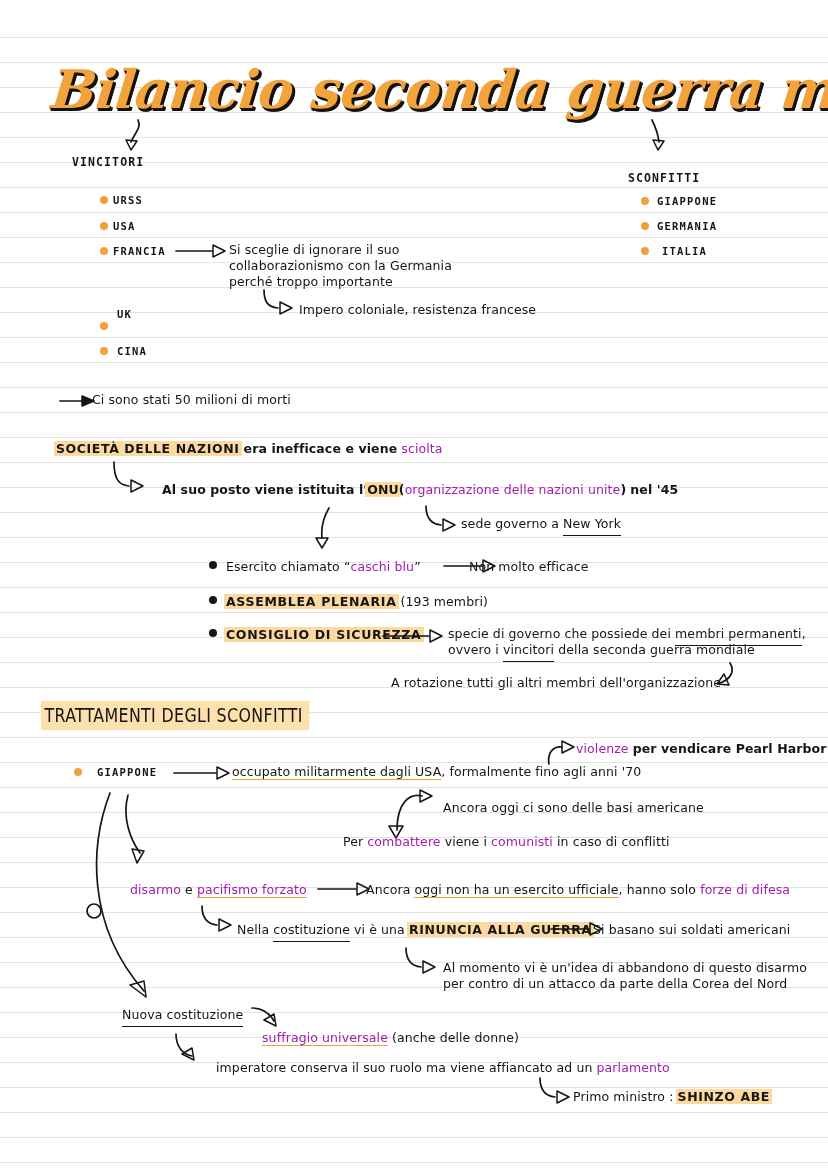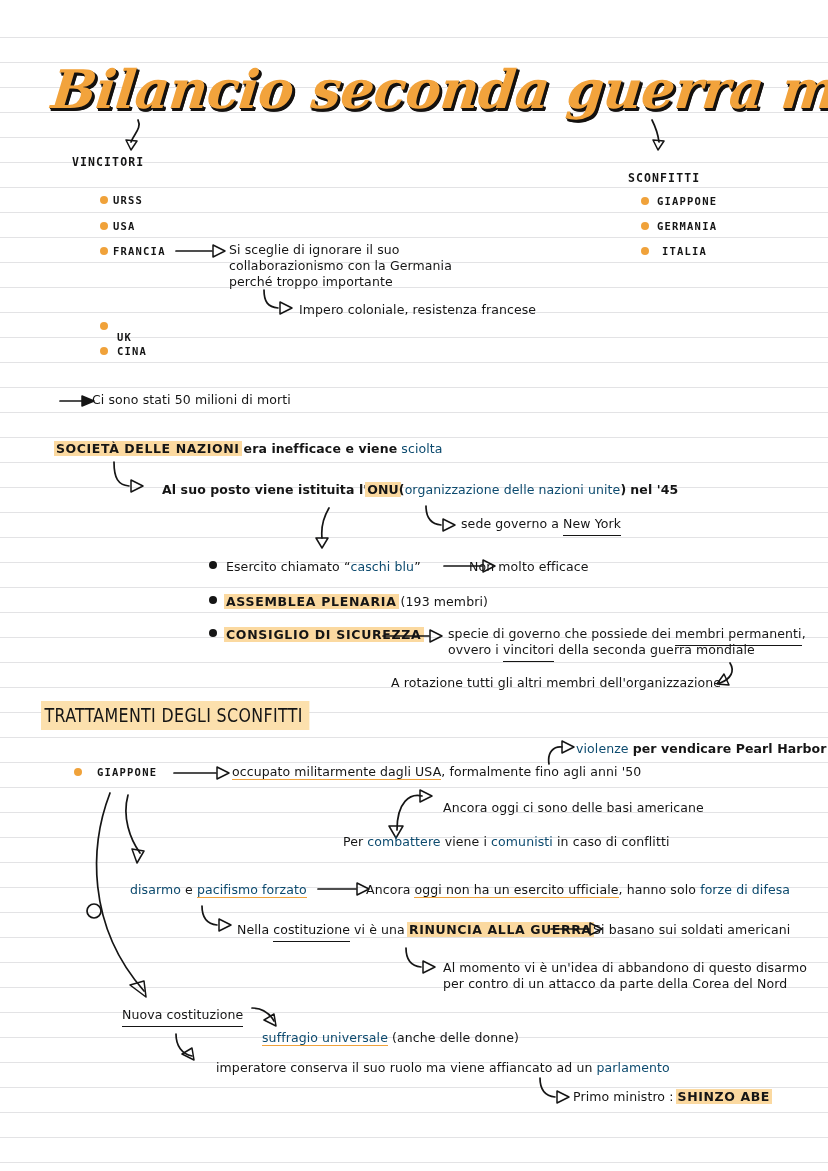--- a/index.html
+++ b/index.html
@@ -59,21 +59,21 @@
     color:#151515;
     white-space:nowrap;
   }
   .cap2{
     font-family:"DejaVu Sans Mono","Liberation Mono",monospace;
     font-size:10.5px;font-weight:bold;
     letter-spacing:1.2px;
     color:#151515;
     white-space:nowrap;
   }
-  .orange{color:#0c4a6e;}
+  .orange{color:#a21caf;}
   .bold{font-weight:bold;}
   .ul{border-bottom:1.3px solid #151515;padding-bottom:4px;}
   .ulo{border-bottom:1.6px solid #f0a23a;}
   .hl{
     background:#fbd9a0;
     box-shadow:2px 0 0 #fbd9a0,-2px 0 0 #fbd9a0;
   }
   .hlk{
     background:#fbd9a0;
     box-shadow:2px 0 0 #fbd9a0,-2px 0 0 #fbd9a0;
@@ -134,21 +134,21 @@
   <div class="dot" style="left:100px;top:196px;"></div>
   <div class="lay cap2" style="left:113px;top:194px;">URSS</div>
 
   <div class="dot" style="left:100px;top:222px;"></div>
   <div class="lay cap2" style="left:113px;top:220px;">USA</div>
 
   <div class="dot" style="left:100px;top:247px;"></div>
   <div class="lay cap2" style="left:113px;top:245px;">FRANCIA</div>
 
   <div class="dot" style="left:100px;top:322px;"></div>
-  <div class="lay cap2" style="left:117px;top:331px;">UK</div>
+  <div class="lay cap2" style="left:117px;top:308px;">UK</div>
 
   <div class="dot" style="left:100px;top:347px;"></div>
   <div class="lay cap2" style="left:117px;top:345px;">CINA</div>
 
   <div class="dot" style="left:641px;top:197px;"></div>
   <div class="lay cap2" style="left:657px;top:195px;">GIAPPONE</div>
 
   <div class="dot" style="left:641px;top:222px;"></div>
   <div class="lay cap2" style="left:657px;top:220px;">GERMANIA</div>
 
@@ -240,21 +240,21 @@
 
   <div class="lay" id="sec-head">TRATTAMENTI DEGLI SCONFITTI</div>
 
   <div class="dot" style="left:74px;top:768px;"></div>
   <div class="lay cap2" style="left:97px;top:766px;">GIAPPONE</div>
   <svg class="ink lay" style="left:174px;top:766px;width:68px;height:14px;">
     <line x1="0" y1="7" x2="42" y2="7"></line>
     <polygon points="43,1 43,13 55,7"></polygon>
   </svg>
   <div class="lay txt" style="left:232px;top:764px;">
-    <span class="ulo">occupato militarmente dagli USA</span><span>, formalmente fino agli anni '50</span>
+    <span class="ulo">occupato militarmente dagli USA</span><span>, formalmente fino agli anni '70</span>
   </div>
 
   <svg class="ink lay" style="left:546px;top:738px;width:34px;height:30px;">
     <path d="M3,26 C1,14 8,8 16,9"></path>
     <polygon points="16,3 16,15 28,9"></polygon>
   </svg>
   <div class="lay txt" style="left:576px;top:741px;">
     <span class="orange">violenze</span><span>&nbsp;</span><span class="bold">per vendicare Pearl Harbor</span>
   </div>
 

